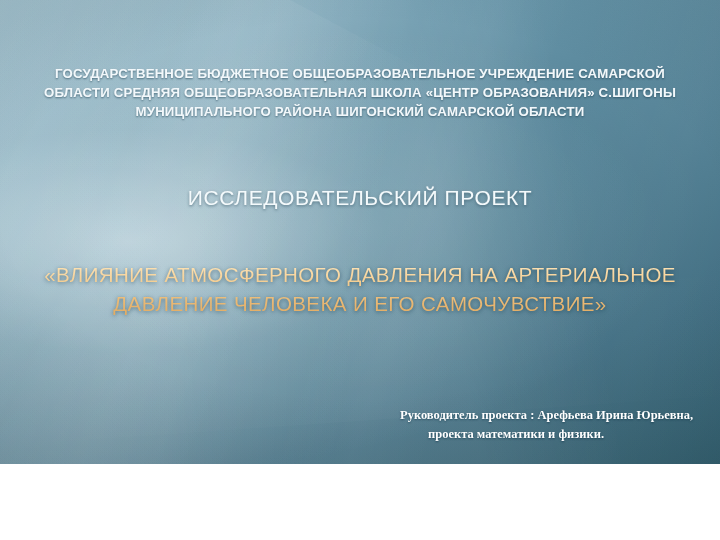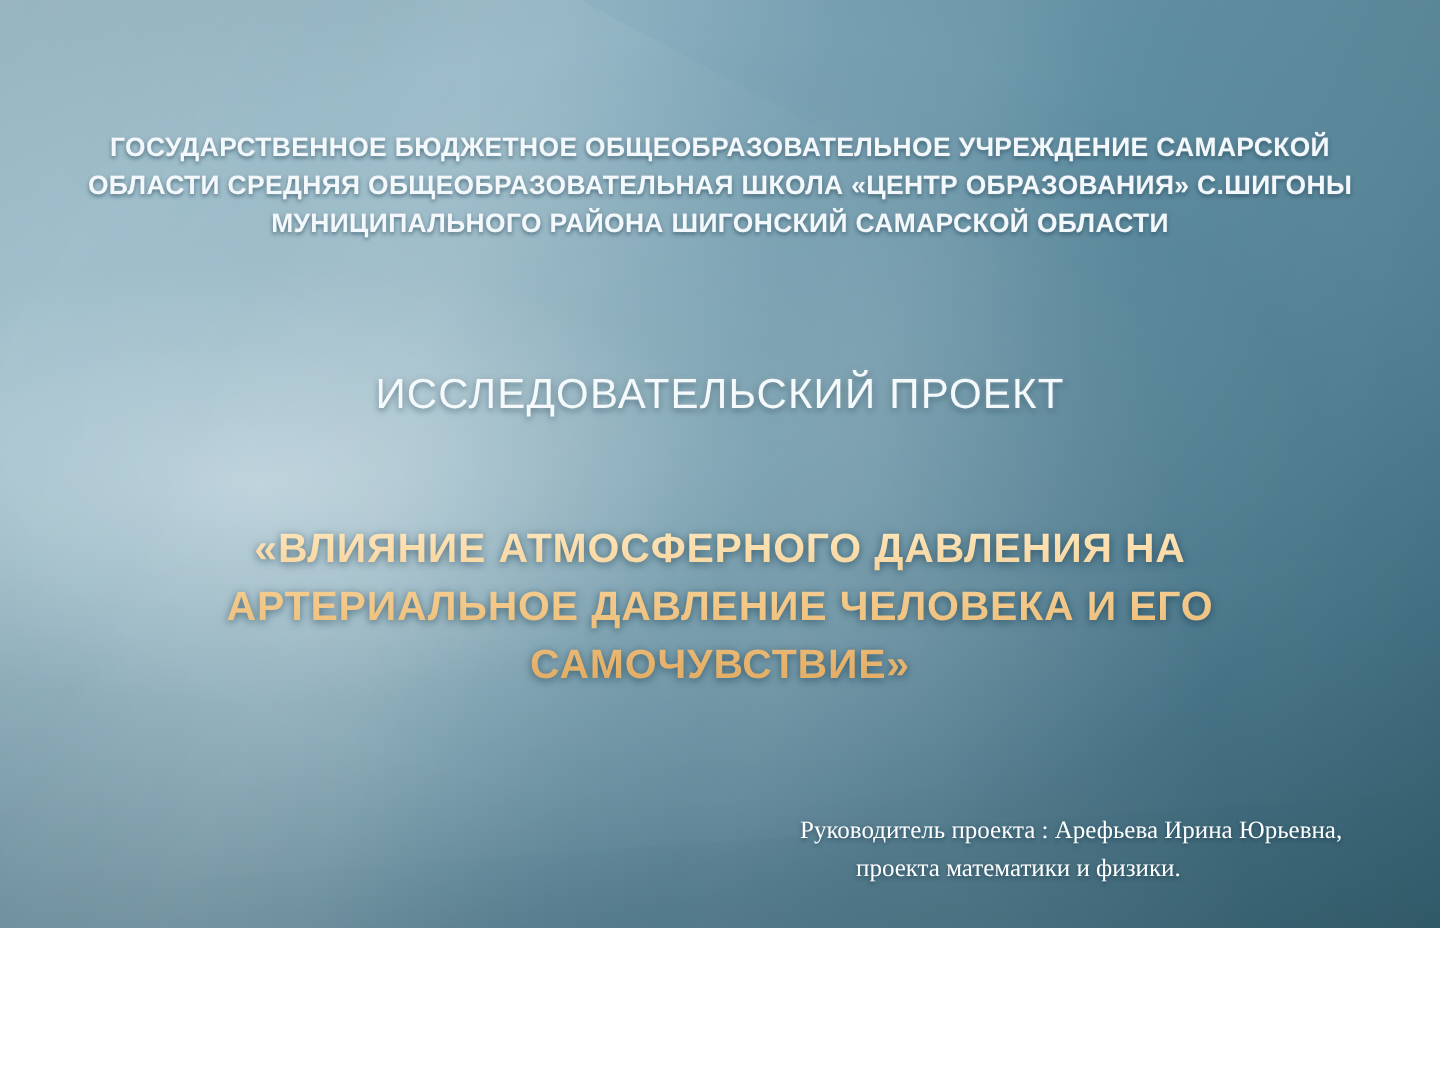--- a/index.html
+++ b/index.html
@@ -81,21 +81,21 @@
     text-shadow: 0 1px 3px rgba(0,40,60,0.55), 0 0 2px rgba(255,255,255,0.45);
   }
 
   .project-name {
     position: absolute;
     top: 260px;
     left: 40px;
     right: 40px;
     text-align: center;
     font-size: 20.5px;
-    font-weight: bold;
+    font-weight: normal;
     line-height: 1.42;
     letter-spacing: 0.4px;
     text-transform: uppercase;
     color: #f6d9a8;
     background: linear-gradient(180deg, #ffe9c0 0%, #f3c98a 45%, #e0a85e 100%);
     -webkit-background-clip: text;
     background-clip: text;
     -webkit-text-fill-color: transparent;
     text-shadow: none;
     filter: drop-shadow(0 1px 2px rgba(0,40,60,0.55));
@@ -105,20 +105,21 @@
     position: absolute;
     top: 406px;
     left: 400px;
     width: 300px;
     text-align: left;
     font-family: "Liberation Serif", serif;
     font-size: 12.5px;
     line-height: 1.5;
     color: #ffffff;
     text-shadow: 0 1px 2px rgba(0,40,60,0.5);
+    font-weight: bold;
   }
   .supervisor .line2 {
     display: block;
     padding-left: 28px;
   }
 
   .year {
     position: absolute;
     top: 466px;
     left: 0;

